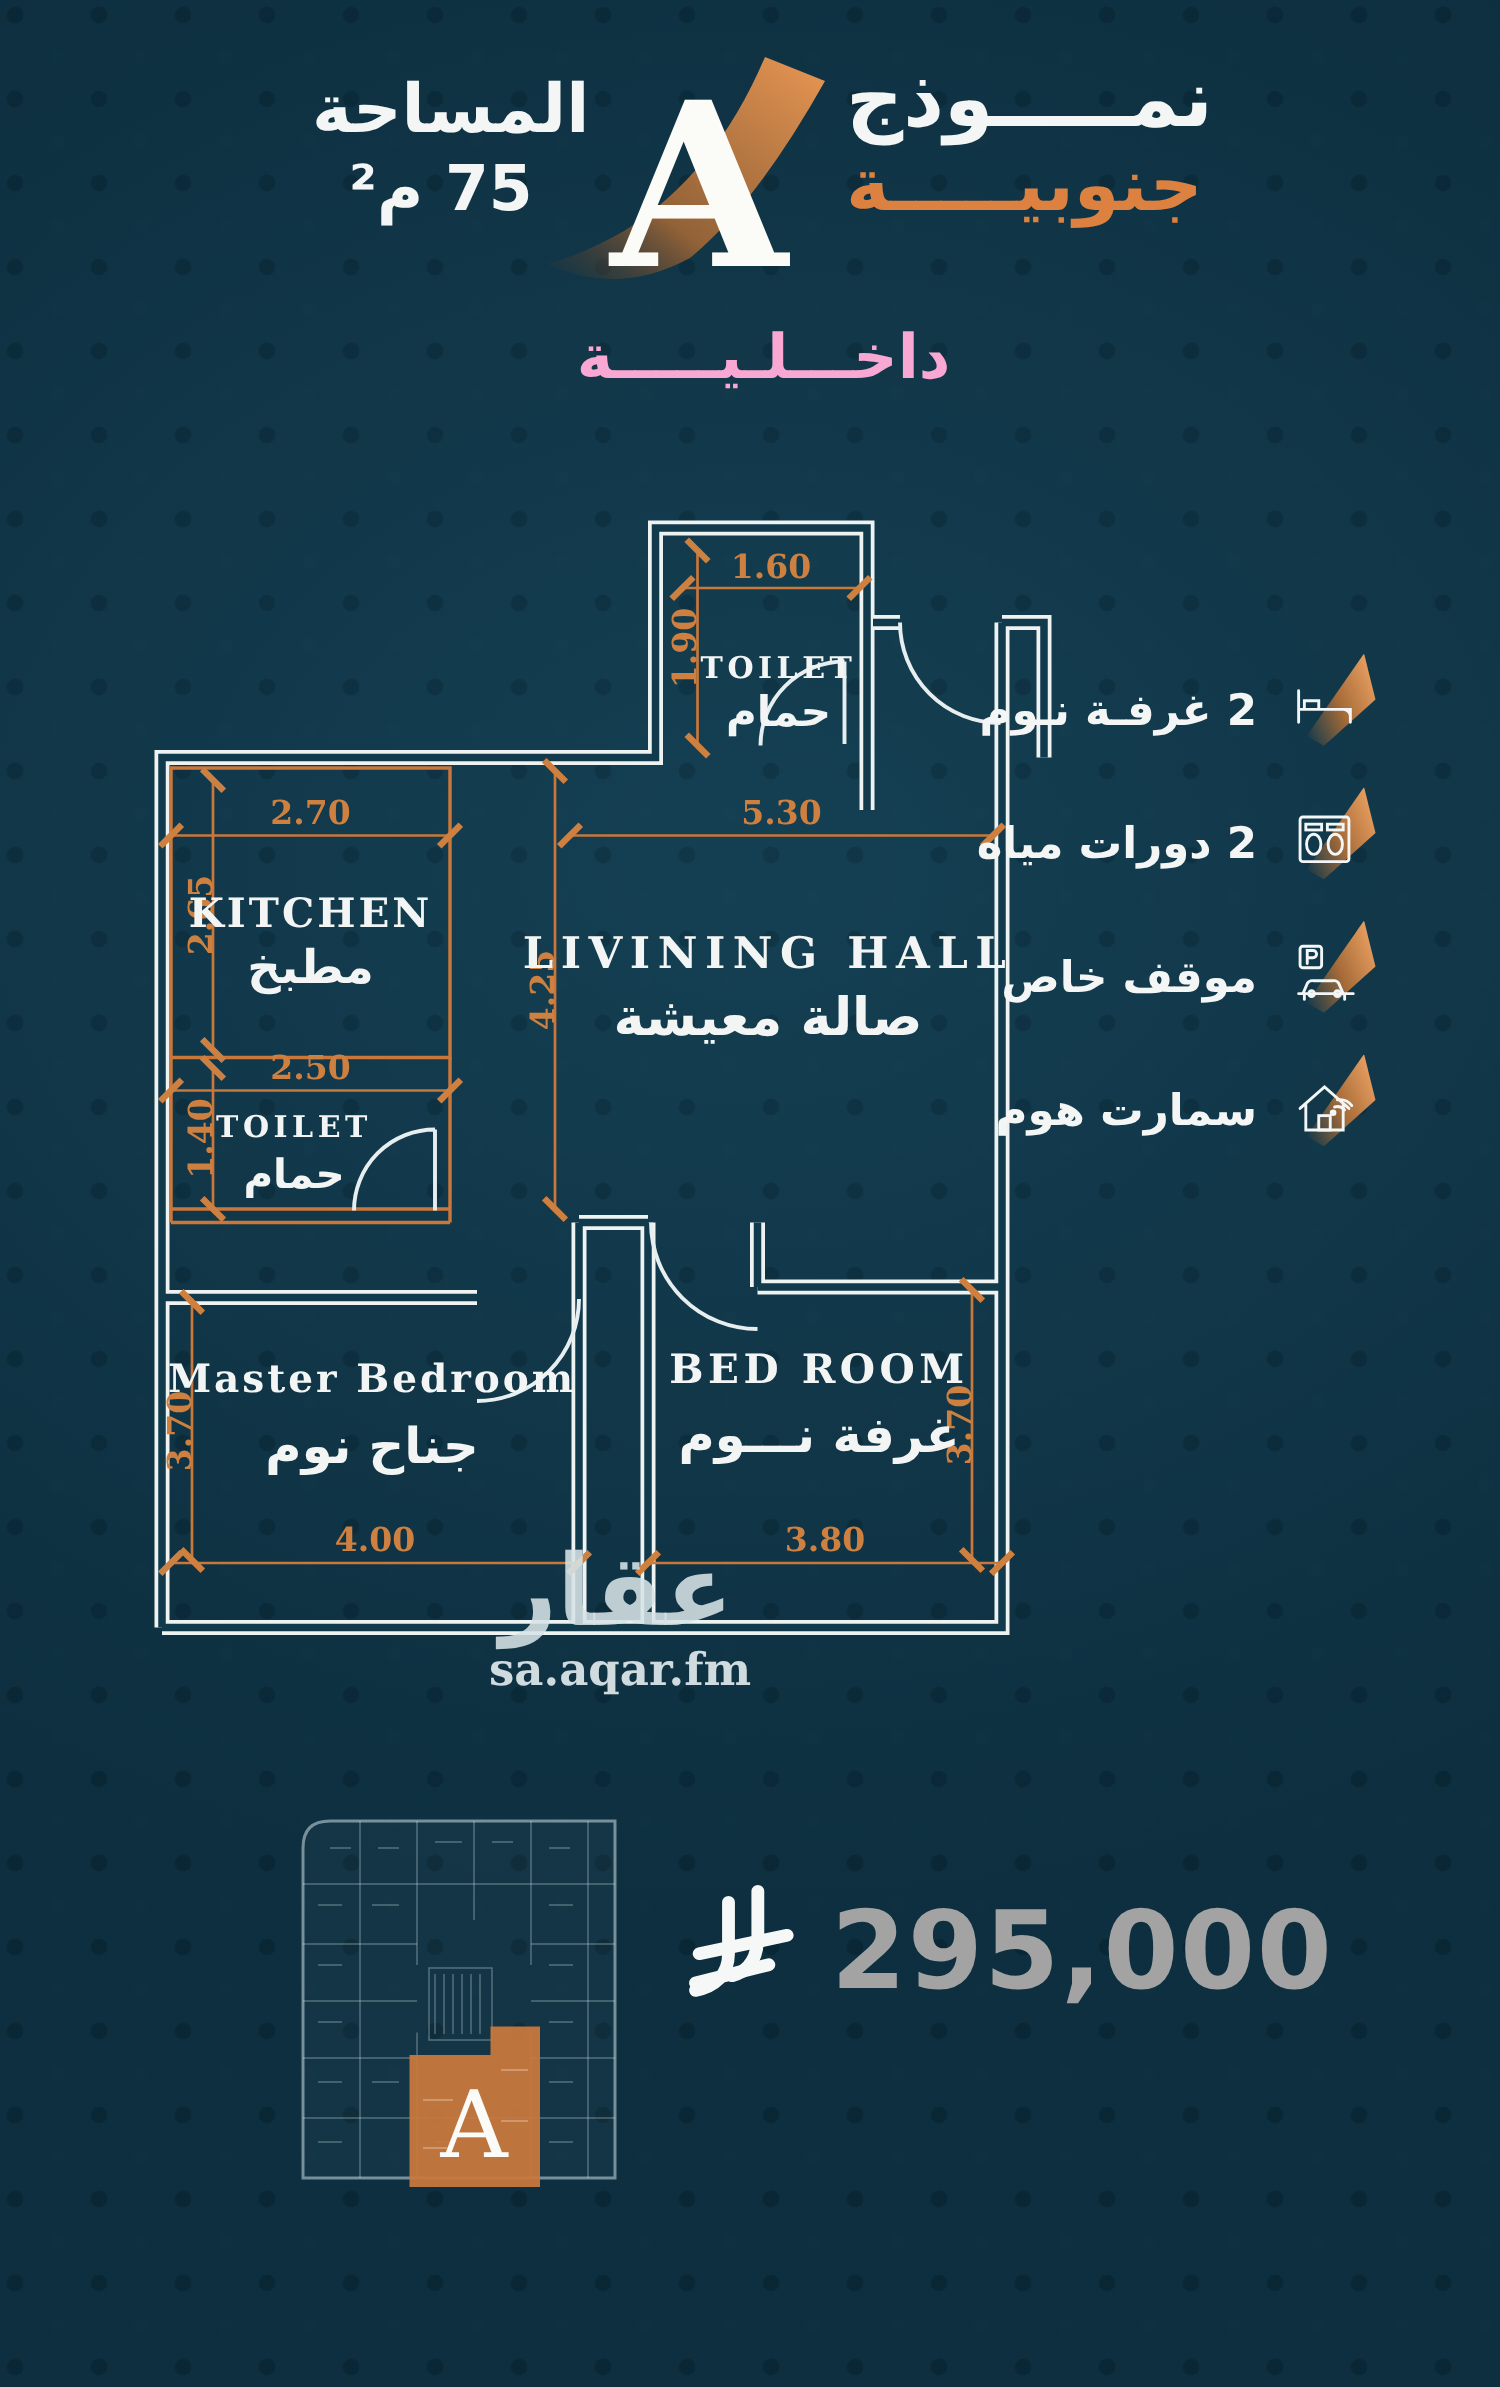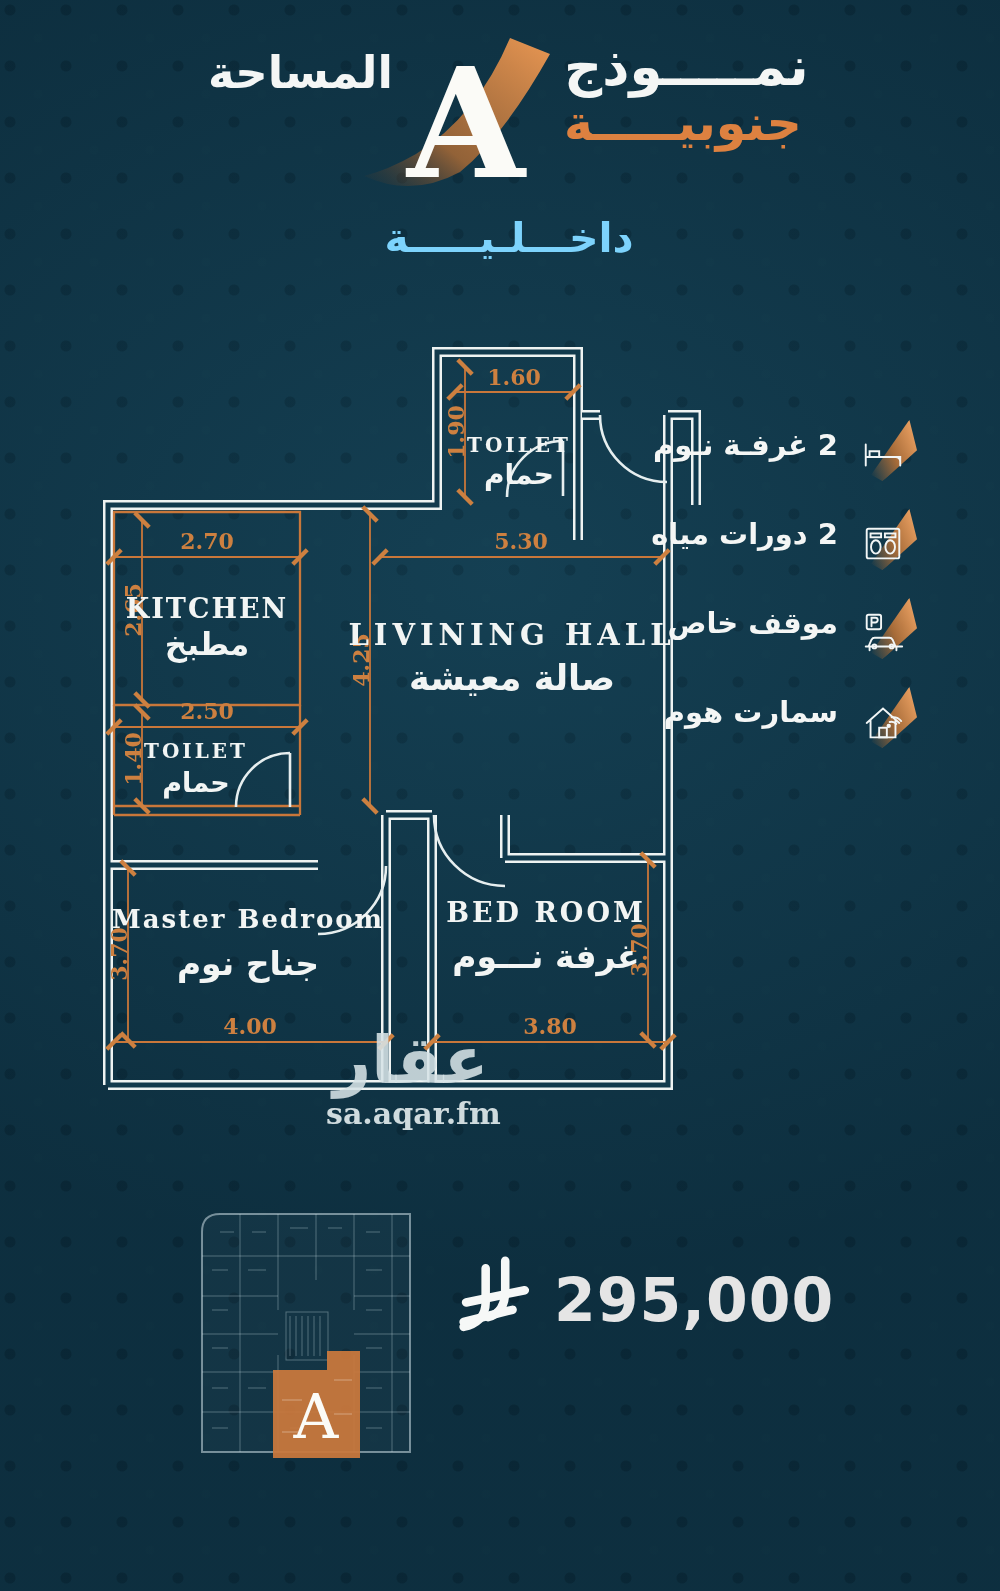--- a/index.html
+++ b/index.html
@@ -21,43 +21,43 @@
   .hdr-right .model{font-size:53px;font-weight:bold;line-height:1.1;}
   .hdr-right .orient{font-size:49px;font-weight:bold;color:#dd8140;line-height:1.15;}
   .model-a{position:absolute;left:352px;top:24px;width:228px;height:200px;}
   .model-a .letter{position:absolute;left:0;top:0;width:100%;height:100%;
     display:flex;align-items:center;justify-content:center;
     font-family:"DejaVu Serif",serif;font-size:152px;font-weight:600;color:#fbfbf7;line-height:1;}
   .hdr-left{position:absolute;top:46px;left:208px;width:172px;text-align:center;color:#f4f6f5;}
   .hdr-left .a-label{font-size:45px;font-weight:bold;line-height:1.2;}
   .hdr-left .a-value{font-size:42px;font-weight:bold;direction:rtl;line-height:1.25;}
   .interior{position:absolute;top:214px;left:330px;width:358px;text-align:center;
-    font-size:41px;font-weight:bold;color:#7dd3fc;}
+    font-size:41px;font-weight:bold;color:#f9a8d4;}
   
   .features{position:absolute;top:428px;right:88px;width:330px;list-style:none;margin:0;padding:0;}
-  .features li{height:89px;display:flex;justify-content:flex-end;gap:16px;}
+  .features li{height:89px;display:flex;align-items:center;justify-content:flex-end;gap:16px;}
   .feat-label{font-size:29px;font-weight:bold;color:#f4f6f5;direction:rtl;white-space:nowrap;}
   .feat-icon{position:relative;width:58px;height:58px;flex:0 0 58px;}
   .feat-icon::before{content:'';position:absolute;left:8px;top:8px;width:64px;height:32px;
     background:linear-gradient(105deg, rgba(203,120,52,0) 6%, rgba(203,120,52,.8) 48%, #eda263 92%);
     clip-path:polygon(0 62%,100% 0,80% 90%,8% 100%);
     transform:rotate(-38deg);}
   .feat-icon svg{position:relative;z-index:1;display:block;margin:4px auto 0;}
   
   .plan{position:absolute;left:60px;top:330px;}
   
   .wm{position:absolute;left:326px;top:1028px;width:170px;text-align:center;pointer-events:none;}
   .wm .wm-logo{font-size:66px;font-weight:bold;color:rgba(214,226,230,.88);line-height:1;}
   .wm .wm-site{font-family:"DejaVu Serif",serif;font-size:30px;font-weight:bold;
     color:rgba(224,233,236,.92);margin-top:2px;}
   
   .thumb{position:absolute;left:182px;top:1200px;}
   
   .price{position:absolute;left:452px;top:1256px;display:flex;align-items:center;gap:20px;}
-  .price .amount{font-size:60px;font-weight:bold;color:#e5e5e5;letter-spacing:1px;}
+  .price .amount{font-size:72px;font-weight:bold;color:#a3a3a3;letter-spacing:1px;}
 </style>
 </head>
 <body>
 
 <div class="canvas">
   <div class="bg-tex"></div>
   <div class="bg-vig"></div>
 
   <div class="hdr-right">
     <div class="model">نمـــــوذج</div>
@@ -73,20 +73,21 @@
           <stop offset="1" stop-color="#e99753"></stop>
         </linearGradient>
       </defs>
       <path d="M12 152 Q 60 174 108 148 Q 152 112 198 30 L 158 14 Q 125 92 64 130 Q 36 146 12 152 Z" fill="url(#gA)"></path>
     </svg>
     <div class="letter">A</div>
   </div>
 
   <div class="hdr-left">
     <div class="a-label">المساحة</div>
+    <div class="a-value">75 م²</div>
   </div>
 
   <div class="interior">داخـــلـيـــــة</div>
 
   <svg class="plan" width="660" height="800" viewBox="60 330 660 800">
     <defs>
       <path id="walls" d="
         M 108 1085 V 505 H 437 V 352 H 578 V 540
         M 582 415 H 600
         M 668 415 V 1085 H 108

